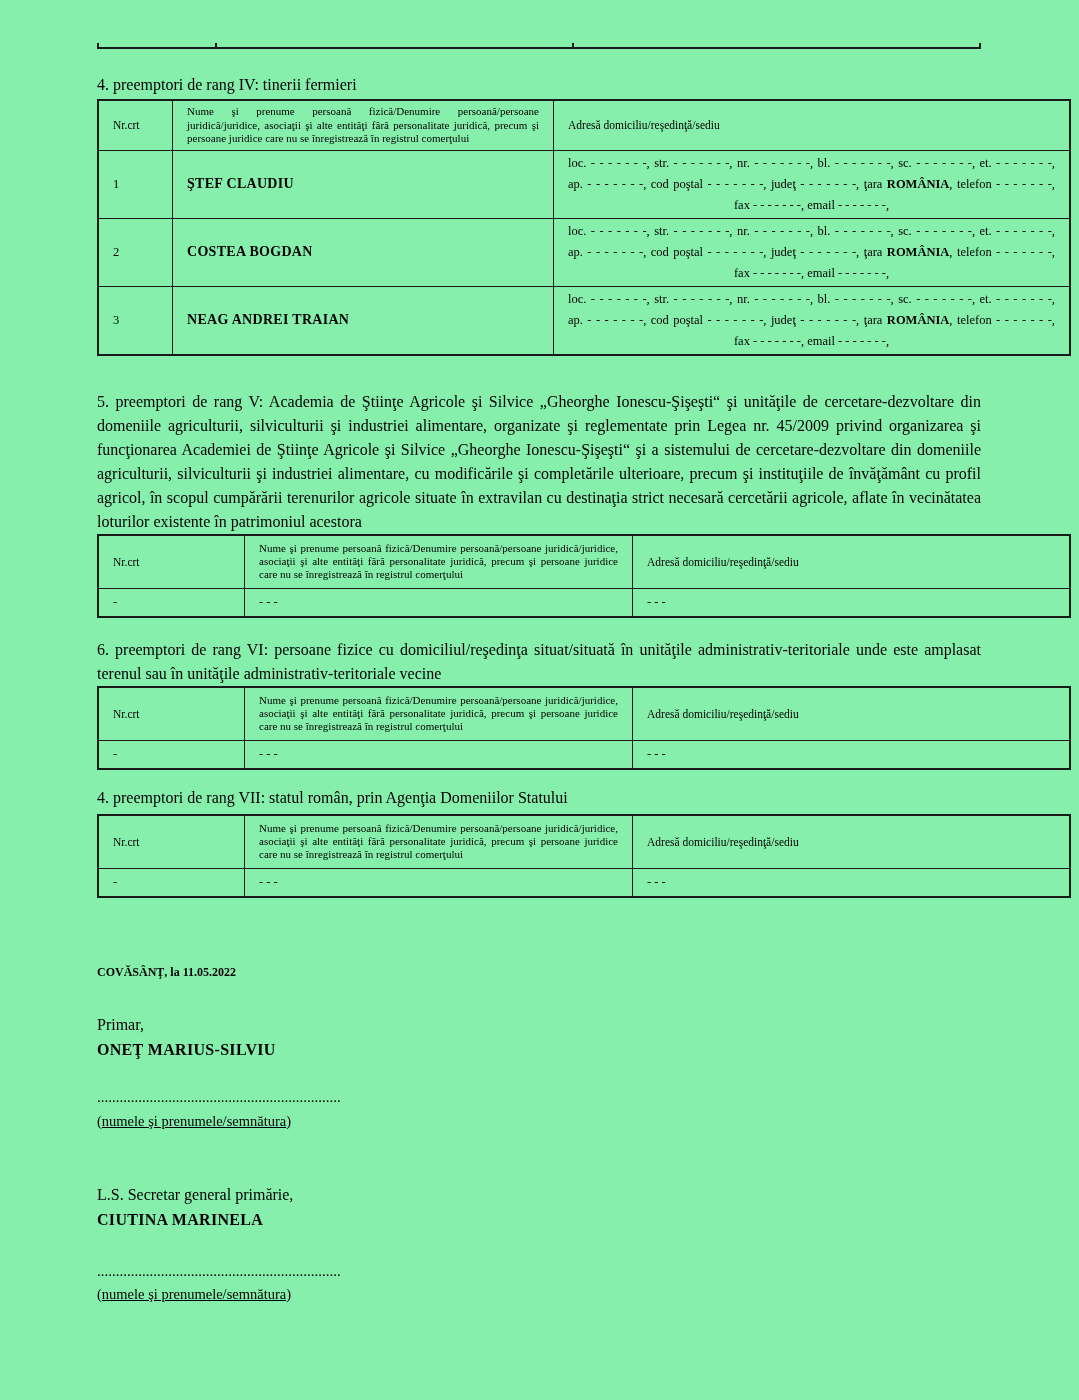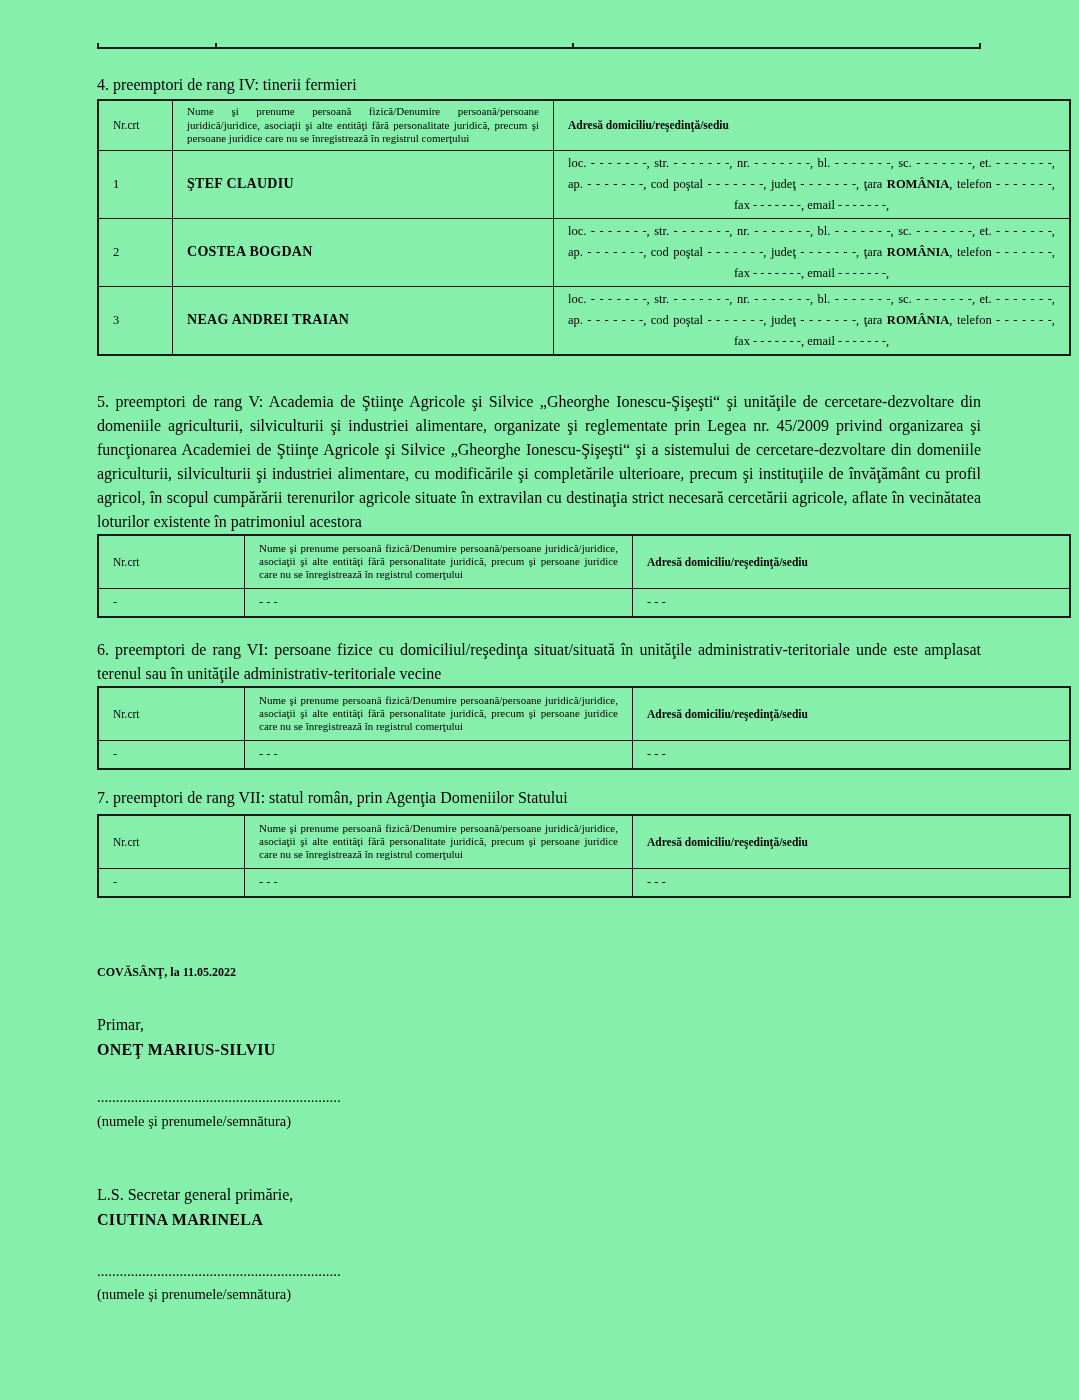--- a/index.html
+++ b/index.html
@@ -80,21 +80,21 @@
   tr.row4 { height: 66px; }
   tr.rowN { height: 28px; }
 
   .hdr-nr { font-size: 11.5px; padding-left: 5px; }
   .hdr-name {
     font-size: 11px;
     line-height: 1.22;
     text-align: justify;
     padding: 3px 8px;
   }
-  .hdr-addr { font-size: 11.5px; padding-left: 8px; font-weight: bold; }
+  .hdr-addr { font-size: 11.5px; padding-left: 8px; }
 
   .cell-nr { font-size: 12.5px; padding-left: 6px; }
   .cell-name {
     font-weight: bold;
     font-size: 14px;
     padding-left: 9px;
     letter-spacing: 0.3px;
   }
   .cell-addr { padding: 2px 7px 2px 9px; }
   .aline { font-size: 12.5px; line-height: 21px; text-align: center; }
@@ -106,21 +106,21 @@
   .closing-block { margin: 0; }
   .place-date {
     margin-top: 64px;
     font-weight: bold;
     font-size: 12px;
     line-height: 20px;
   }
   .sig-label { margin-top: 33px; font-size: 16px; line-height: 20px; }
   .sig-name { margin-top: 5px; font-weight: bold; font-size: 16px; line-height: 20px; letter-spacing: 0.3px; }
   .dots { margin-top: 28px; font-size: 15px; line-height: 18px; letter-spacing: 0; }
-  .sig-note { margin-top: 6px; font-size: 14.5px; line-height: 18px; }
+  .sig-note { margin-top: 6px; font-size: 14.5px; line-height: 18px; text-decoration: underline; }
   .sig-label2 { margin-top: 55px; }
   .dots2 { margin-top: 32px; }
   .sig-note2 { margin-top: 5px; }
   p { margin: 0; }
 </style>
 </head>
 <body>
 
 <div class="page">
 
@@ -197,21 +197,21 @@
         <td class="w3 hdr-addr">Adresă domiciliu/reşedinţă/sediu</td>
       </tr>
       <tr class="rowN">
         <td class="w1 cell-empty">-</td>
         <td class="w2 cell-empty">- - -</td>
         <td class="w3 cell-empty">- - -</td>
       </tr>
     </tbody>
   </table>
 
-  <p class="heading heading7">7. preemptori de rang VII: statul român, prin Agenţia Domeniilor Statului</p>
+  <p class="heading heading7">4. preemptori de rang VII: statul român, prin Agenţia Domeniilor Statului</p>
 
   <table class="tbl tblN" style="margin-top:6px;">
     <tbody>
       <tr class="hdrN">
         <td class="w1 hdr-nr">Nr.crt</td>
         <td class="w2 hdr-name">Nume şi prenume persoană fizică/Denumire persoană/persoane juridică/juridice, asociaţii şi alte entităţi fără personalitate juridică, precum şi persoane juridice care nu se înregistrează în registrul comerţului</td>
         <td class="w3 hdr-addr">Adresă domiciliu/reşedinţă/sediu</td>
       </tr>
       <tr class="rowN">
         <td class="w1 cell-empty">-</td>

